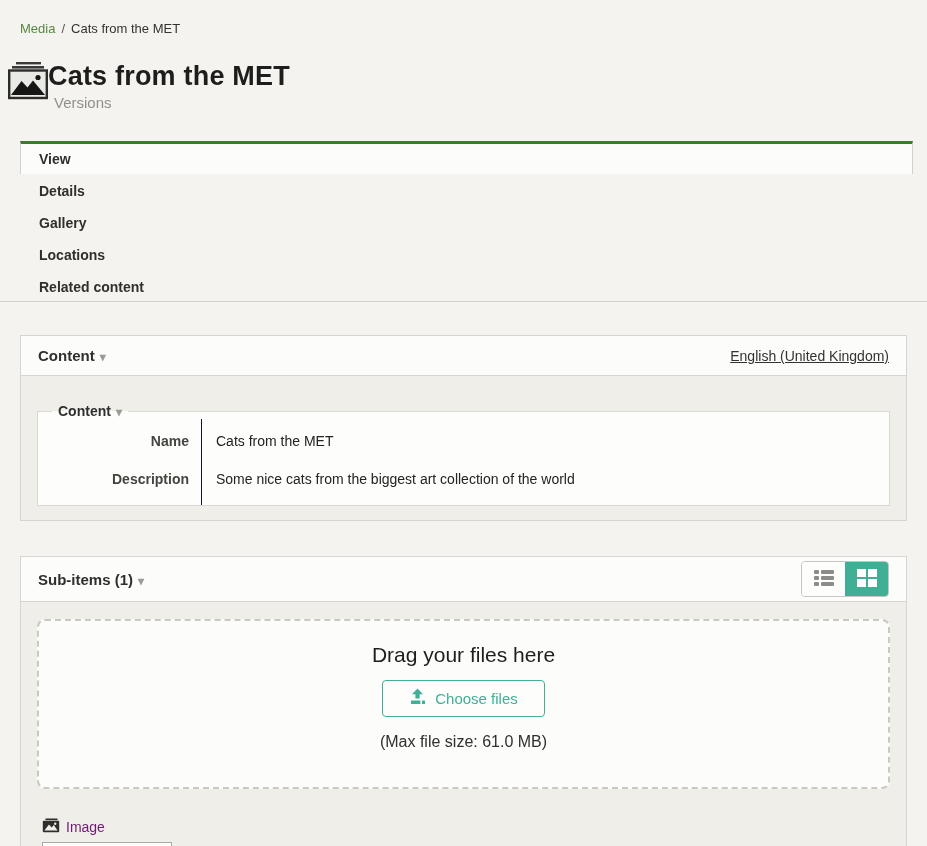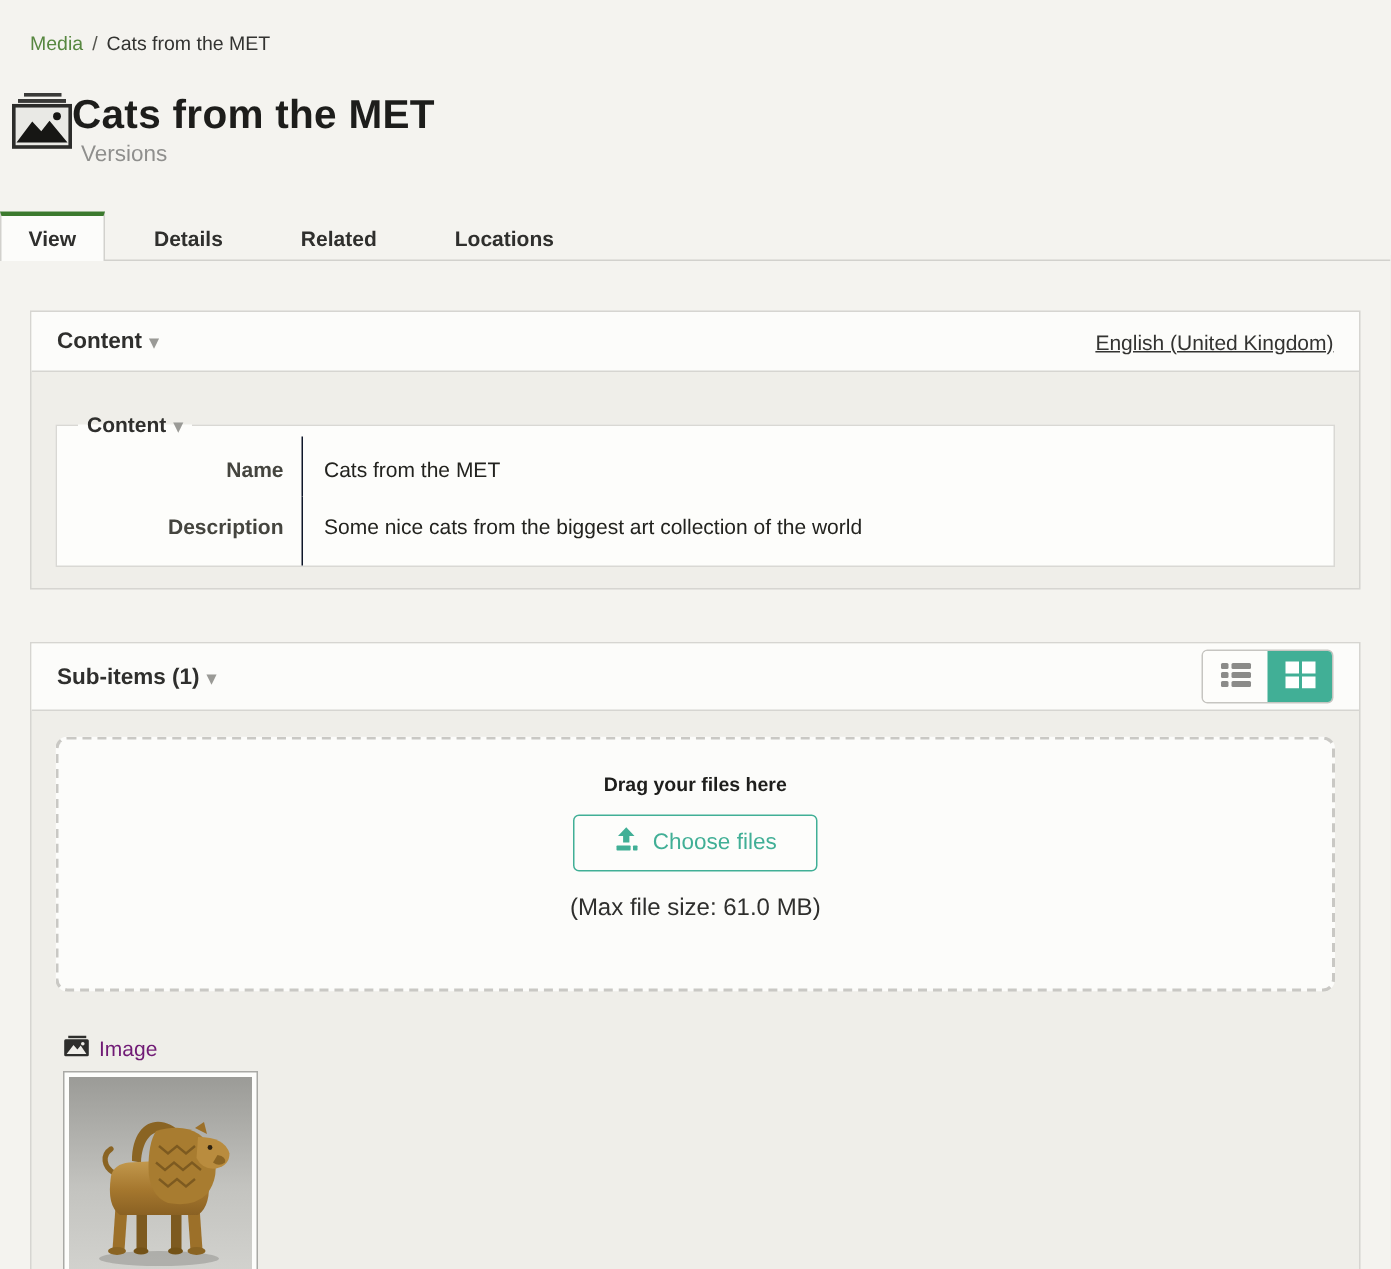--- a/index.html
+++ b/index.html
@@ -17,21 +17,21 @@
   .breadcrumb a { color:#578740; text-decoration:none; cursor:pointer; }
   .breadcrumb .sep { margin:0 6px; color:#55554f; }
 
   
   .titlebar { margin:24px 0 0 8px; display:flex; align-items:flex-start; }
   .titlebar .big-icon { width:40px; height:38px; margin-top:2px; flex:0 0 auto; }
   .title-text h1 { font-size:27px; font-weight:bold; color:#1d1d1b; letter-spacing:0.2px; line-height:32px; }
   .title-text .ctype { font-size:15px; color:#8f8f8d; margin:2px 0 0 6px; }
 
   
-  .tabs { margin-top:30px; display:flex; border-bottom:1px solid #d2d1cd; }
+  .tabs { margin-top:30px; padding-left:20px; display:flex; border-bottom:1px solid #d2d1cd;flex-direction:column; }
   .tab {
     font-size:14px; font-weight:bold; color:#2f2f2d;
     padding:6px 18px 6px 18px; margin-right:14px; cursor:pointer;
     border:1px solid transparent; border-top:3px solid transparent; border-bottom:none;
     margin-bottom:-1px; background:transparent; line-height:18px;
   }
   .tab.active {
     background:#fcfcfa;
     border-color:#d2d1cd;
     border-top:3px solid #3c7a2e;
@@ -71,21 +71,21 @@
   .vt-btn { width:43px; height:34px; display:flex; align-items:center; justify-content:center;
     background:#fdfdfb; border:none; cursor:pointer; }
   .vt-btn.active-teal { background:#41af96; }
 
   
   .subitems .panel-body { padding:17px 16px 40px 16px; }
   .dropzone {
     border:2px dashed #c9c8c4; border-radius:8px; background:#fcfcfa;
     height:170px; text-align:center; padding-top:22px; cursor:pointer;
   }
-  .dz-heading { font-size:13px; font-weight:bold; color:#1e1e1c; }
+  .dz-heading { font-size:21px; font-weight:normal; color:#1e1e1c; }
   .dz-sub { font-size:13px; color:#3a3a38; margin-top:16px; }
   .dz-btn {
     margin-top:13px; display:inline-flex; align-items:center; gap:9px;
     background:#fdfdfb; border:1px solid #41af96; border-radius:4px;
     color:#41af96; font-size:15px; font-family:"Liberation Sans",sans-serif;
     padding:7px 26px; cursor:pointer; line-height:18px;
   }
   .dz-note { font-size:16px; color:#2f2f2d; margin-top:16px; }
 
   
@@ -117,22 +117,23 @@
     </span>
     <div class="title-text">
       <h1>Cats from the MET</h1>
       <div class="ctype">Versions</div>
     </div>
   </div>
 
   <div class="tabs">
     <div class="tab active">View</div>
     <div class="tab">Details</div>
-    <div class="tab">Related</div>
+    <div class="tab">Gallery</div>
     <div class="tab">Locations</div>
+    <div class="tab">Related content</div>
   </div>
 
   <section class="panel">
     <div class="panel-head">
       <div class="panel-title">
         <span>Content</span><span class="caret">▾</span>
       </div>
       <div class="panel-lang">English (United Kingdom)</div>
     </div>
     <div class="panel-body">

